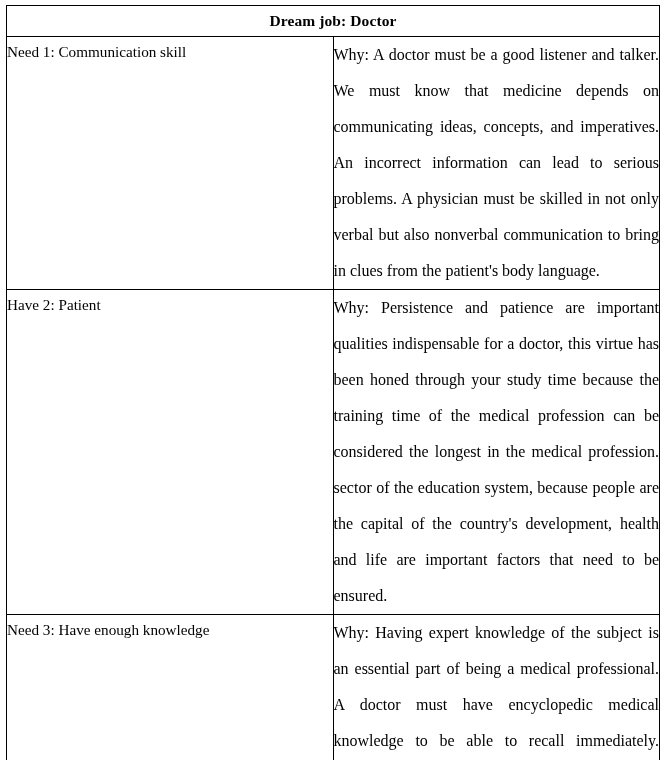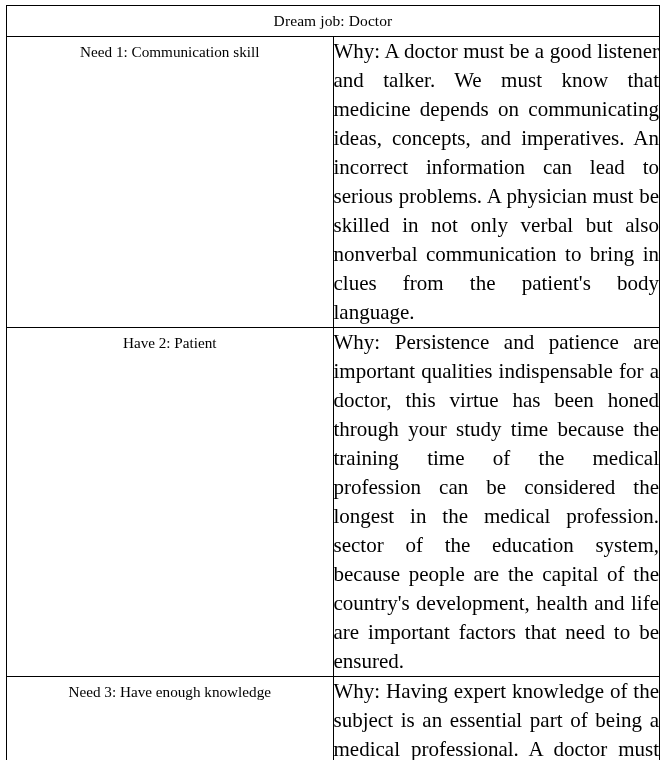--- a/index.html
+++ b/index.html
@@ -31,38 +31,38 @@
   }
   table.dream-table td,
   table.dream-table th {
     border: 1px solid #000000;
     vertical-align: top;
     padding: 0;
     background: #ffffff;
   }
   th.table-title {
     text-align: center;
-    font-weight: normal;
+    font-weight: bold;
     font-size: 15.5px;
     line-height: 29px;
     height: 30px;
     padding: 1px 4px 2px 4px;
     letter-spacing: 0.1px;
   }
   td.need-cell {
     width: 331px;
     font-size: 15.2px;
     line-height: 29px;
-    text-align: center;
+    text-align: left;
     padding: 4px 6px 6px 7px;
   }
   td.why-cell {
     width: 322px;
-    font-size: 21px;
-    line-height: 29px;
+    font-size: 16px;
+    line-height: 36px;
     text-align: justify;
     text-justify: inter-word;
     padding: 4px 7px 6px 7px;
     hyphens: none;
   }
   .row-need1 td { height: 233px; }
   .row-need2 td { height: 256px; }
   .row-need3 td { height: 236px; }
 </style>
 </head>

